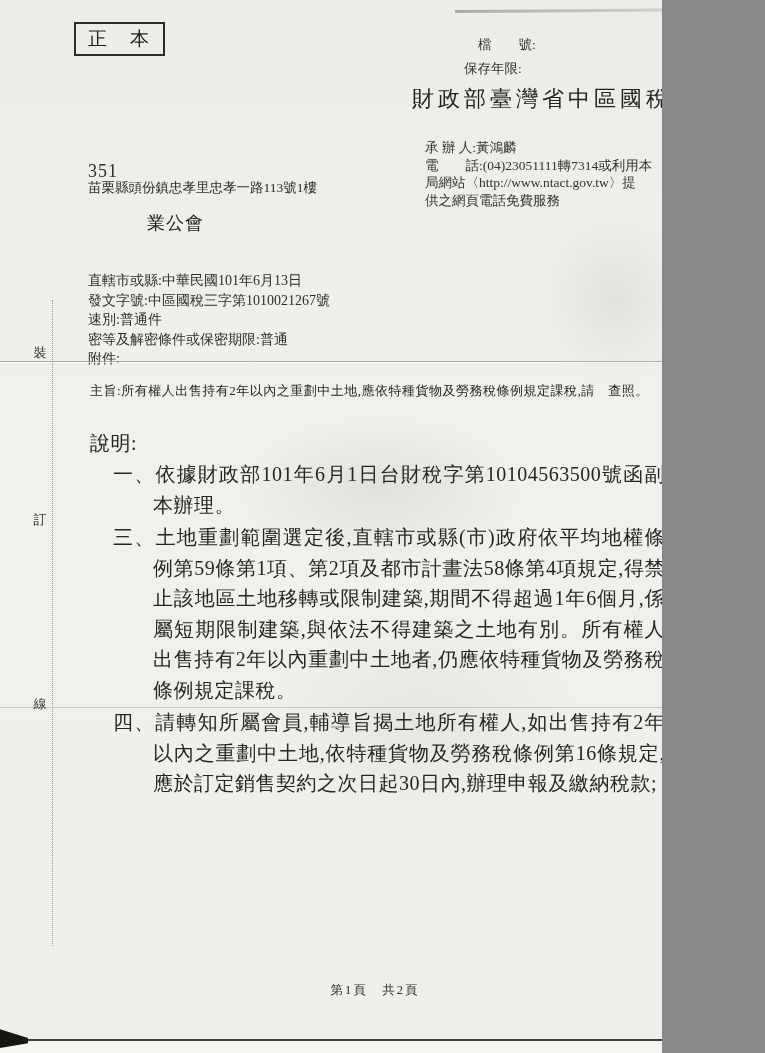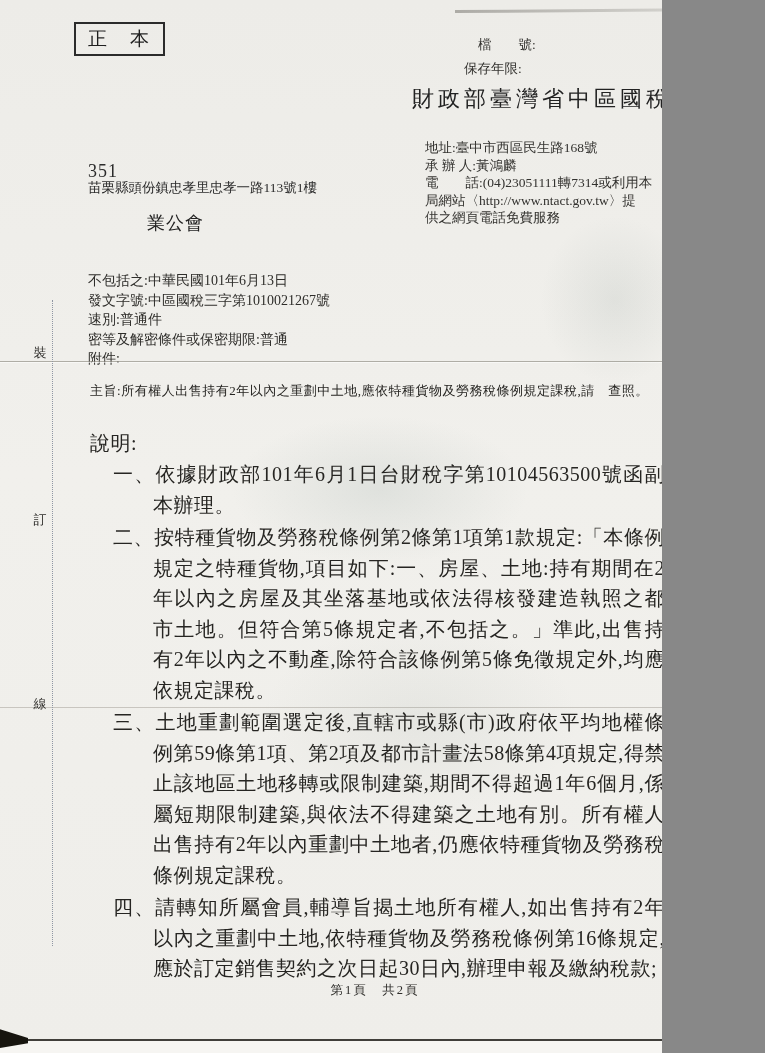--- a/index.html
+++ b/index.html
@@ -80,40 +80,39 @@
   <div class="abs scratch"></div>
 
   <div class="abs copy-stamp">正　本</div>
 
   <div class="abs file-no">檔　　號:</div>
   <div class="abs retention">保存年限:</div>
 
   <div class="abs doc-title">財政部臺灣省中區國稅局　函</div>
 
   <div class="abs contact">
-    <div>地址:臺中市西區民生路168號</div>
     <div>承 辦 人:黃鴻麟</div>
     <div>電　　話:(04)23051111轉7314或利用本</div>
     <div>局網站〈http://www.ntact.gov.tw〉提</div>
     <div>供之網頁電話免費服務</div>
   </div>
 
   <div class="abs zip">351</div>
   <div class="abs recip-addr">苗栗縣頭份鎮忠孝里忠孝一路113號1樓</div>
   <div class="abs recipient">
     <div class="cont">業公會</div>
   </div>
 
   <div class="abs side-stamp">
     <span class="c1">財政部臺</span>
     <span class="c2">國稅局</span>
   </div>
 
   <div class="abs meta">
-    <div>不包括之:中華民國101年6月13日</div>
+    <div>直轄市或縣:中華民國101年6月13日</div>
     <div>發文字號:中區國稅三字第1010021267號</div>
     <div>速別:普通件</div>
     <div>密等及解密條件或保密期限:普通</div>
     <div>附件:</div>
   </div>
 
   <div class="abs fold fold1"></div>
   <div class="abs fold fold2"></div>
 
   <div class="abs bind-line"></div>
@@ -123,21 +122,20 @@
 
   <div class="abs ghost g1"></div>
   <div class="abs ghost g2"></div>
   <div class="abs ghost g3"></div>
 
   <div class="abs subject"><span>主旨:</span><span>所有權人出售持有2年以內之重劃中土地,應依特種貨物及勞務稅條例規定課稅,請　查照。</span></div>
 
   <div class="abs expl-label">說明:</div>
   <div class="abs items">
     <div class="item"><span>一、</span><span>依據財政部101年6月1日台財稅字第10104563500號函副本辦理。</span></div>
-    <div class="item"><span>二、</span><span>按特種貨物及勞務稅條例第2條第1項第1款規定:「本條例規定之特種貨物,項目如下:一、房屋、土地:持有期間在2年以內之房屋及其坐落基地或依法得核發建造執照之都市土地。但符合第5條規定者,不包括之。」準此,出售持有2年以內之不動產,除符合該條例第5條免徵規定外,均應依規定課稅。</span></div>
     <div class="item"><span>三、</span><span>土地重劃範圍選定後,直轄市或縣(市)政府依平均地權條例第59條第1項、第2項及都市計畫法58條第4項規定,得禁止該地區土地移轉或限制建築,期間不得超過1年6個月,係屬短期限制建築,與依法不得建築之土地有別。所有權人出售持有2年以內重劃中土地者,仍應依特種貨物及勞務稅條例規定課稅。</span></div>
     <div class="item"><span>四、</span><span>請轉知所屬會員,輔導旨揭土地所有權人,如出售持有2年以內之重劃中土地,依特種貨物及勞務稅條例第16條規定,應於訂定銷售契約之次日起30日內,辦理申報及繳納稅款;</span></div>
   </div>
 
   <div class="abs footer">第1頁　共2頁</div>
 
   <div class="abs bottom-line"></div>
   <div class="abs below-edge"></div>
   <div class="abs corner-wedge"></div>
 

